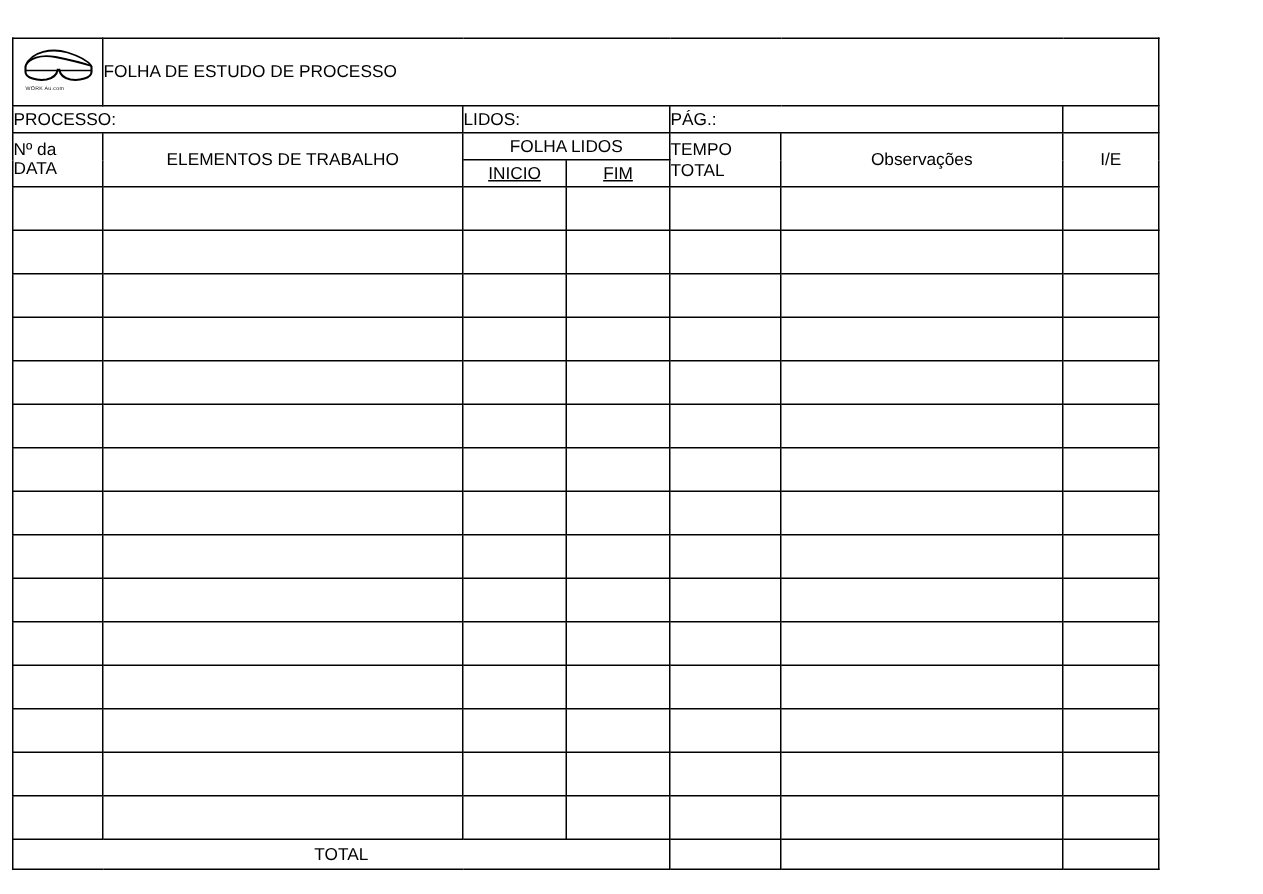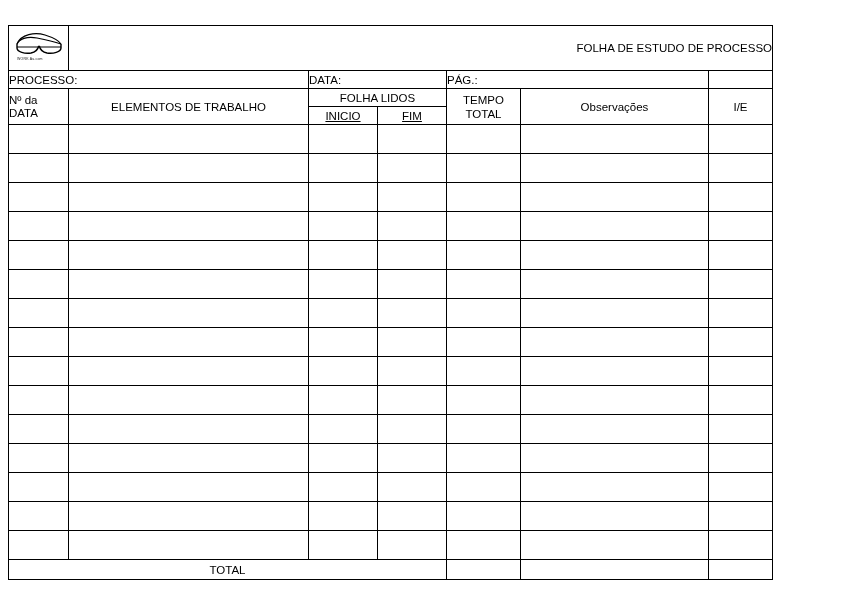--- a/index.html
+++ b/index.html
@@ -36,21 +36,21 @@
     padding-left: 3px;
     margin-left: 20px;
   }
   .center {
     text-align: center;
   }
   .left {
     text-align: left;
   }
   .title-cell {
-    text-align: right;
+    text-align: left;
     font-size: 12.5px;
     height: 44px;
   }
   .logo-cell {
     width: 60px;
     height: 44px;
     padding: 0;
   }
   .logo-wrap {
     position: relative;
@@ -84,21 +84,21 @@
   .total-row td {
     height: 19px;
   }
   .two-line {
     line-height: 13px;
     padding-left: 3px;
     margin-left: 36px;
   }
   .stack {
     display: block;
-    text-align: center;
+    text-align: left;
     line-height: 14px;
   }
 </style>
 </head>
 <body>
 
 <div id="sheet">
   <table class="form">
     <colgroup>
       <col style="width:60px">
@@ -121,21 +121,21 @@
               <path d="M2 15 L46 15" stroke="#000" stroke-width="1"></path>
             </svg>
             <div class="logo-text">WORK Au.com</div>
           </div>
         </td>
         <td class="title-cell" colspan="6">FOLHA DE ESTUDO DE PROCESSO</td>
       </tr>
 
       <tr class="hdr-row">
         <td class="cell-pad-l left" colspan="2">PROCESSO:</td>
-        <td class="cell-pad-l left" colspan="2">DATA:</td>
+        <td class="cell-pad-l left" colspan="2">LIDOS:</td>
         <td class="cell-pad-l left" colspan="2">PÁG.:</td>
         <td></td>
       </tr>
 
       <tr class="hdr-row">
         <td rowspan="2" class="two-line">
           <span>Nº da</span><br>
           <span>DATA</span>
         </td>
         <td rowspan="2" class="center">ELEMENTOS DE TRABALHO</td>

